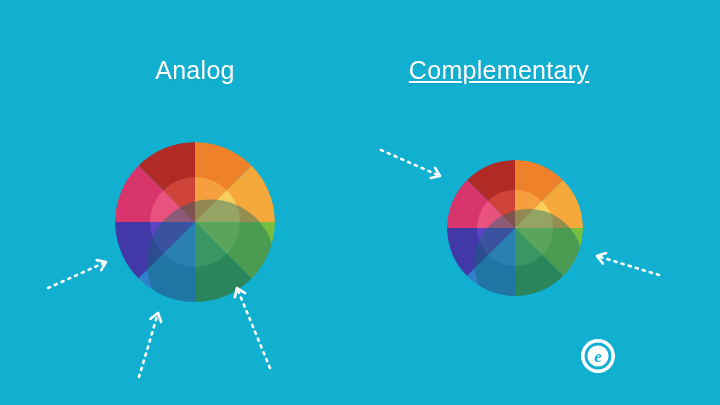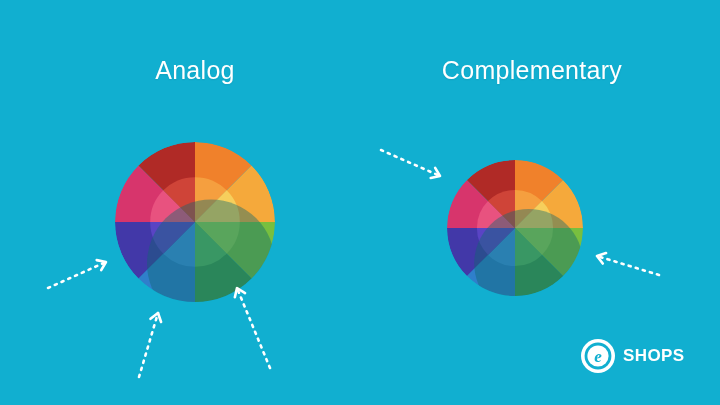--- a/index.html
+++ b/index.html
@@ -25,21 +25,21 @@
     color: #ffffff;
     font-size: 25px;
     font-weight: 400;
     letter-spacing: 0.3px;
     white-space: nowrap;
     text-align: left;
     transform: translateX(-50%);
     text-shadow: 0 1px 2px rgba(0,0,0,0.07);
   }
   #title-analog { left: 195px; top: 56px; }
-  #title-complementary { left: 532px; top: 56px; }
+  #title-complementary { left: 499px; top: 56px; text-decoration: underline; }
 
   .wheel-wrap {
     position: absolute;
   }
   svg.wheel { display: block; overflow: visible; }
 
   .arrow-layer {
     position: absolute;
     inset: 0;
     pointer-events: none;
@@ -155,17 +155,16 @@
     </svg>
 
   <div id="logo">
     <svg id="logo-mark" width="36" height="36" viewBox="0 0 36 36">
       <circle cx="18" cy="18" r="17" fill="#ffffff"></circle>
       <circle cx="18" cy="18" r="13.4" fill="#11afd0"></circle>
       <circle cx="18" cy="18" r="10.6" fill="#ffffff"></circle>
       <text x="18" y="24.3" text-anchor="middle" font-family="'Liberation Serif', serif" font-size="17" font-style="italic" font-weight="bold" fill="#11afd0">e</text>
     </svg>
     <div id="logo-text">
-      <span class="ln">SHOPS</span>
     </div>
   </div>
 
 </div>
 
 </body></html>

